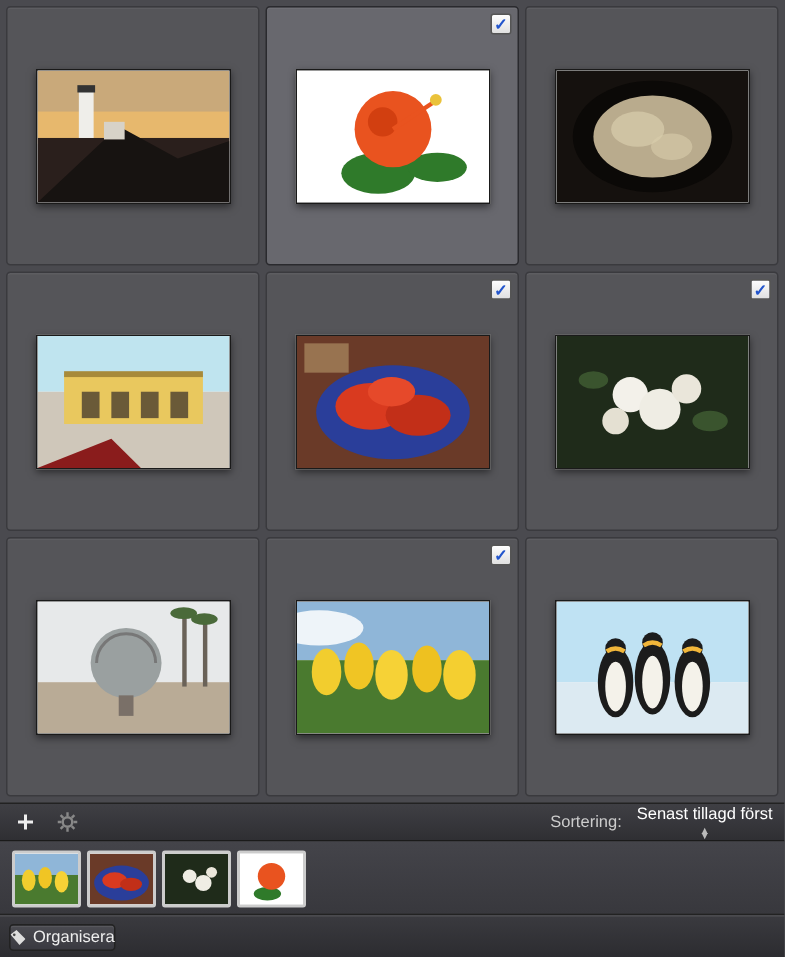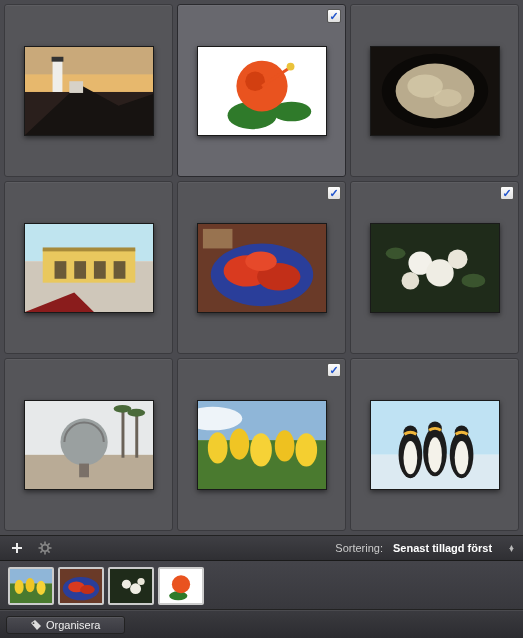--- a/index.html
+++ b/index.html
@@ -86,25 +86,26 @@
   width: 18px; height: 18px;
   display: flex; align-items: center; justify-content: center;
   color: #eee;
   cursor: pointer;
 }
 
 .sort-label { color: #ccc; font-size: 11px; }
 .sort-select {
   color: #fff;
   font-size: 11px;
-  font-weight: bold;
+  font-weight: normal;
   cursor: pointer;
   display: inline-flex;
   align-items: center;
-  gap: 16px;
+  gap: 4px;
+  flex-direction: column;
 }
 .updown {
   display: inline-flex;
   flex-direction: column;
   line-height: 3px;
   font-size: 7px;
   color: #bbb;
 }
 
 .tray {
@@ -132,21 +133,21 @@
   border-top: 1px solid #4a4a4e;
   display: flex;
   align-items: center;
   padding: 0 6px;
   gap: 6px;
 }
 .pill {
   background: linear-gradient(#4b4b51,#393940);
   border: 1px solid #222;
   border-radius: 3px;
-  padding: 2px 24px;
+  padding: 2px 0;
   color: #eee;
   font-size: 11px;
   display: inline-flex;
   align-items: center;
   gap: 5px;
   cursor: pointer;
   box-shadow: inset 0 1px 0 rgba(255,255,255,0.08);
 }
 .pill svg { display:block; }
 </style>

